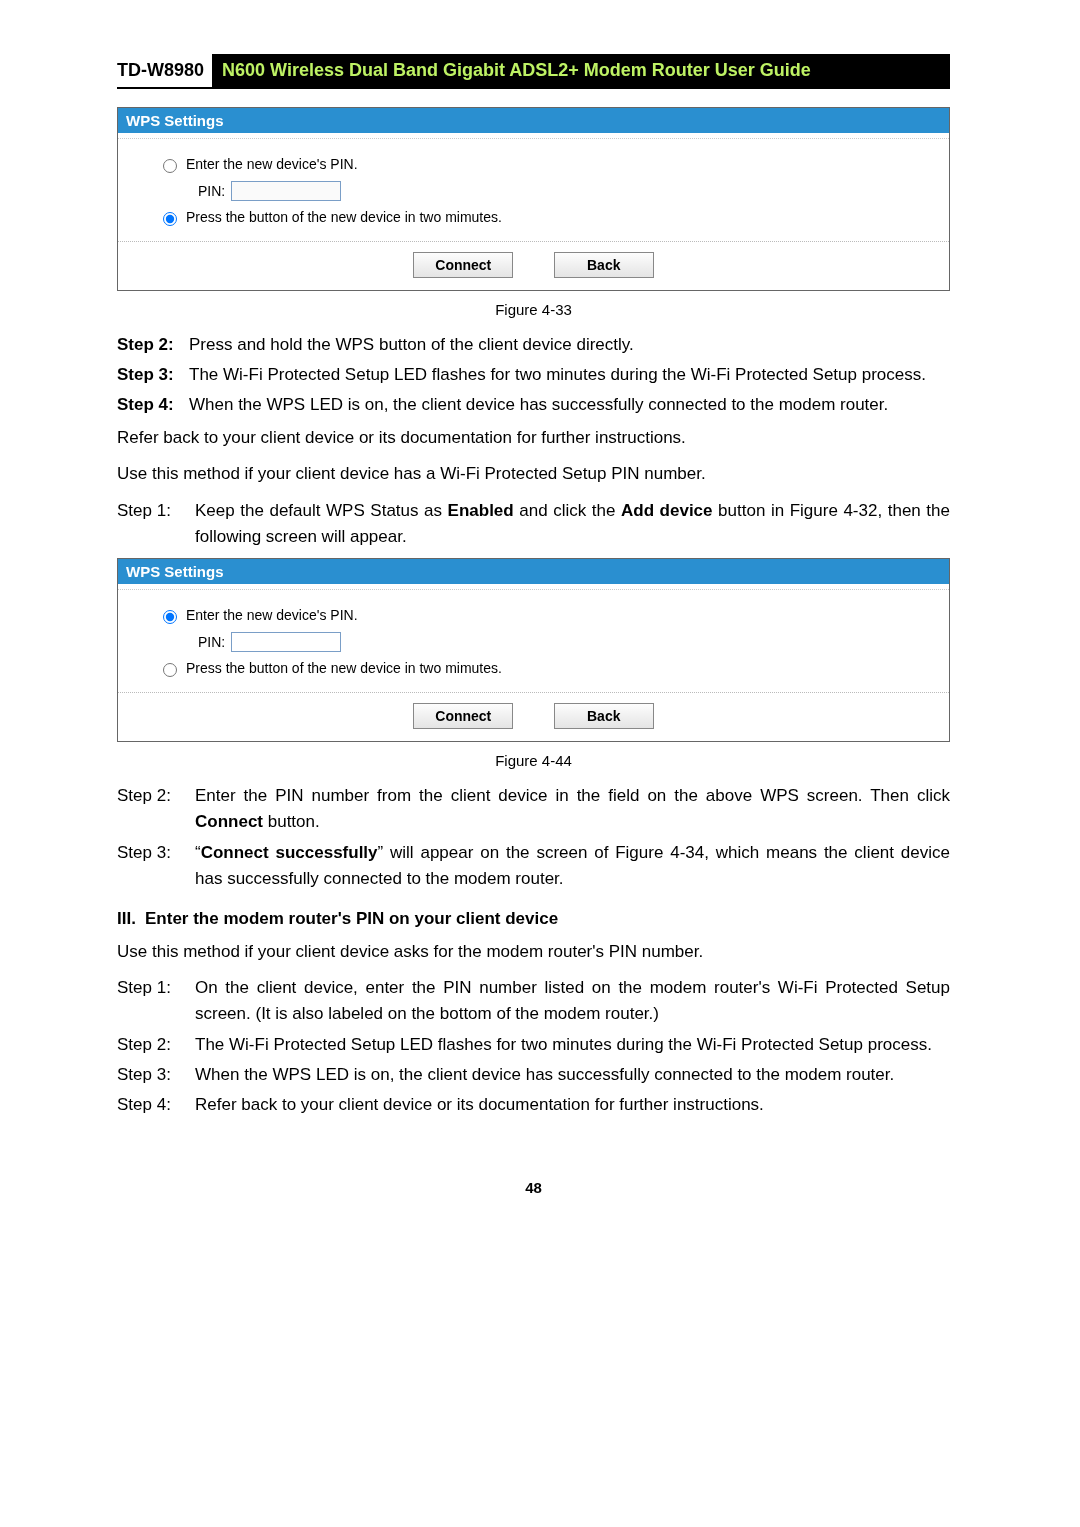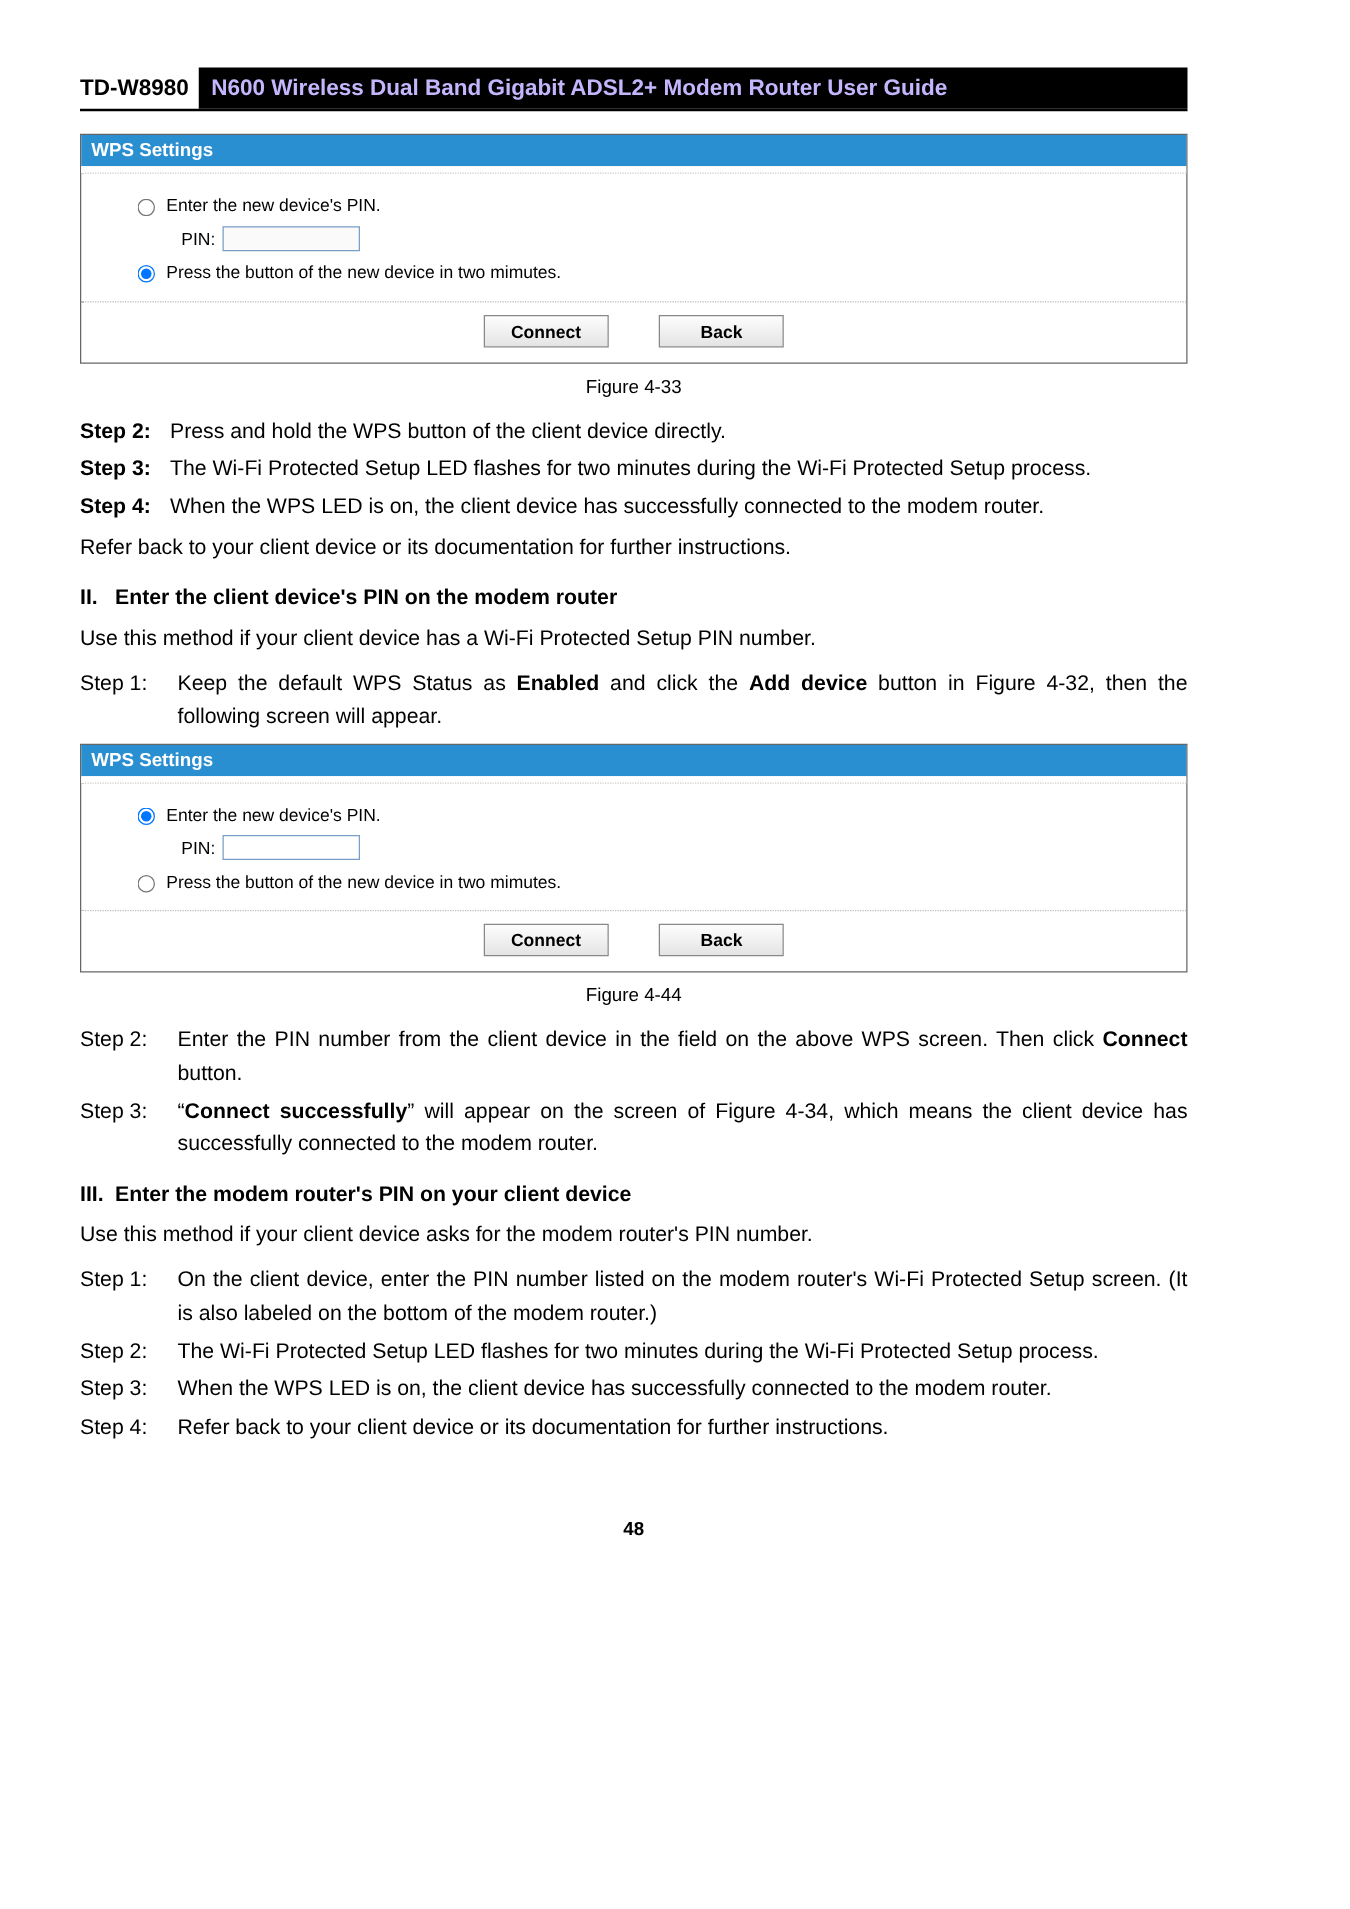--- a/index.html
+++ b/index.html
@@ -5,37 +5,37 @@
   * { box-sizing: border-box; }
   body {
     margin: 0;
     background: #fff;
     font-family: Arial, Helvetica, sans-serif;
     color: #000;
   }
   .page {
     width: 1080px;
     margin: 0 auto;
-    padding: 54px 130px 40px 64px;
+    padding: 54px 130px 40px 117px;
   }
   .header-bar {
     border-bottom: 2px solid #000;
     display: flex;
     align-items: center;
     margin-bottom: 18px;
   }
   .header-model {
     color: #000;
     font-weight: bold;
     font-size: 18px;
     padding: 4px 8px 4px 0;
   }
   .header-title {
     background: #000;
-    color: #c4b5fd;
+    color: #bef264;
     font-weight: bold;
     font-size: 18px;
     padding: 6px 10px;
     flex: 1;
   }
   .wps-box {
     border: 1px solid #666;
     margin: 8px 0 4px 0;
   }
   .wps-head {
@@ -129,24 +129,20 @@
       <div class="step-label">Step 3:</div>
       <div class="step-content">The Wi-Fi Protected Setup LED flashes for two minutes during the Wi-Fi Protected Setup process.</div>
     </div>
     <div class="step-line">
       <div class="step-label">Step 4:</div>
       <div class="step-content">When the WPS LED is on, the client device has successfully connected to the modem router.</div>
     </div>
 
     <div class="plain">Refer back to your client device or its documentation for further instructions.</div>
 
-    <div class="sec-heading">
-      <span class="sec-num">II.</span>
-      <span>Enter the client device's PIN on the modem router</span>
-    </div>
     <div class="plain">Use this method if your client device has a Wi-Fi Protected Setup PIN number.</div>
 
     <div class="step-line">
       <div class="step-label-wide">Step 1:</div>
       <div class="step-content">
         <span>Keep the default WPS Status as </span><b>Enabled</b><span> and click the </span><b>Add device</b><span> button in Figure 4-32, then the following screen will appear.</span>
       </div>
     </div>
   </div>
 

